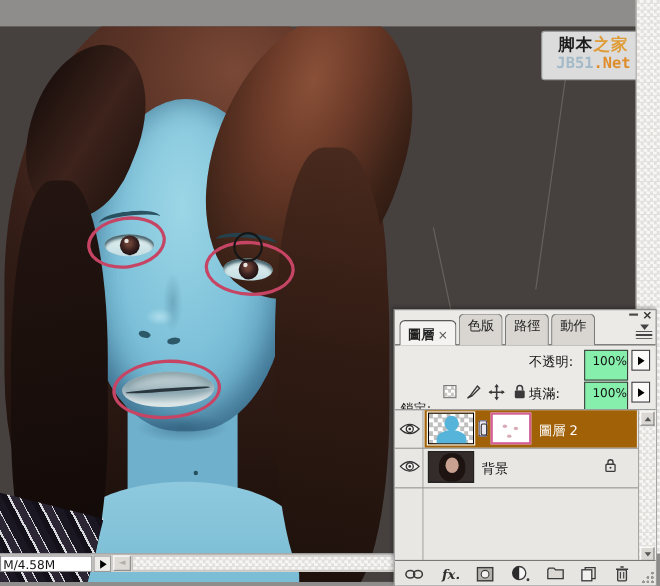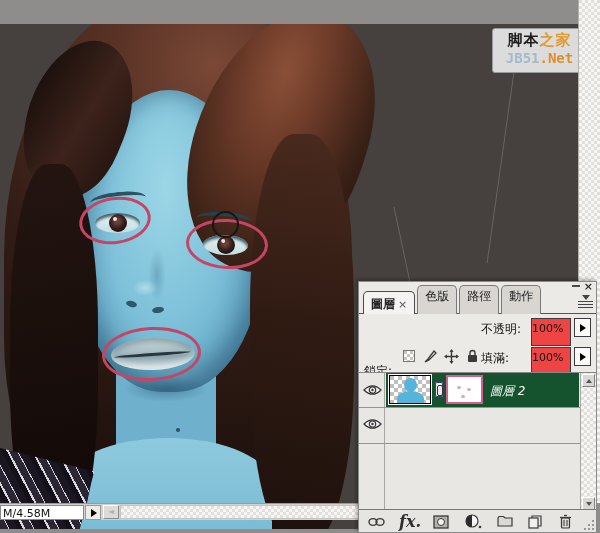--- a/index.html
+++ b/index.html
@@ -118,59 +118,59 @@
   .panel-menu .tri-down { margin:0 auto; border-top-color:#444; }
   .panel-menu .lines { margin-top:1px; height:7px;
     background:repeating-linear-gradient(#444 0 1px, transparent 1px 3px); }
   .p-body { position:absolute; left:0; top:31px; right:0; bottom:0; border-top:1px solid #555; background:#eceae7; }
 
   .mode-select { position:absolute; left:5px; top:36px; width:111px; height:20px; background:#fff; border:1px solid #3c3c3c; }
   .mode-select .val { position:absolute; left:5px; top:2px; font-size:12px; color:#111; }
   .dd-btn { position:absolute; right:1px; top:1px; width:16px; height:16px; background:#d7d4d0;
     border-left:1px solid #888; display:flex; align-items:center; justify-content:center; }
   .fld-label { position:absolute; font-size:12px; color:#111; white-space:nowrap; }
-  .txt-field { position:absolute; width:40px; height:28px; background:#ef4444; border:1px solid #3c3c3c;
-    font-size:11px; color:#111; text-align:left; padding-top:3px; }
+  .txt-field { position:absolute; width:40px; height:28px; background:#86efac; border:1px solid #3c3c3c;
+    font-size:11px; color:#111; text-align:right; padding-top:3px; }
   .arr-btn { position:absolute; width:17px; height:19px; background:#fbfaf9; border:1px solid #3c3c3c;
     display:flex; align-items:center; justify-content:center; }
 
   .lock-icons { position:absolute; left:42px; top:66px; display:flex; gap:5px; }
   .lock-icon { width:16px; height:16px; display:flex; align-items:center; justify-content:center; }
   .transp-sq { width:12px; height:12px; border:1px solid #777;
     background-image:conic-gradient(#fff 25%, #c9c6c2 0 50%, #fff 0 75%, #c9c6c2 0); background-size:6px 6px; }
 
   .p-layers { position:absolute; left:0; top:90px; right:0; height:139px; background:#e9e7e4; border-top:1px solid #888; }
   .eye-col { position:absolute; left:0; top:0; bottom:0; width:26px; border-right:1px solid #a9a6a2; }
   .eye-btn { position:absolute; left:4px; width:19px; height:14px; }
   .v-col { position:absolute; right:0; top:0; bottom:0; width:16px; border-left:1px solid #a9a6a2; }
   .scroll-btn { position:absolute; right:1px; width:13px; height:13px; background:#dbd8d4;
     border:1px solid; border-color:#fff #808080 #808080 #fff; display:flex; align-items:center; justify-content:center; }
   .row-sep { position:absolute; left:0; right:16px; height:1px; background:#97948f; z-index:2; }
 
   .layer-row { position:absolute; left:27px; right:17px; height:34px; }
-  .row-selected { background:#14532d;font-style:italic; }
+  .row-selected { background:#a16207; }
   .l-thumb { position:absolute; left:3px; top:2px; width:42px; height:29px; border:1px solid #000; outline:1px solid #fff; overflow:hidden; }
   .thumb-transp { background-image:conic-gradient(#fff 25%, #bfbfbf 0 50%, #fff 0 75%, #bfbfbf 0); background-size:8px 8px; }
   .blue-head { position:absolute; left:14px; top:2px; width:13px; height:14px; border-radius:50%; background:#56b4da; }
   .blue-body { position:absolute; left:7px; top:15px; width:27px; height:16px; border-radius:50% 50% 0 0; background:#56b4da; }
   .link-badge { position:absolute; left:49px; top:9px; width:8px; height:15px; background:#e9e7ef; border-radius:2px;
     box-shadow:inset 0 0 0 1px #3a3a6a; }
   .link-badge::after { content:""; position:absolute; left:2px; top:3px; width:4px; height:9px; border:1px solid #333; border-radius:2px; }
   .mask-thumb { position:absolute; left:60px; top:2px; width:37px; height:29px; background:#fff; border:2px solid #d45e94; }
   .mask-dot { position:absolute; width:4px; height:3px; border-radius:50%; background:#d9aab6; }
   .layer-name { position:absolute; left:104px; top:10px; font-size:12px; }
   .name-sel { color:#fff; }
   .photo-thumb { position:absolute; left:3px; top:3px; width:42px; height:29px; border:1px solid #222; background:#332c2a; overflow:hidden; }
   .pt-hair { position:absolute; left:9px; top:1px; width:24px; height:26px; border-radius:45%; background:#1d1310; }
   .pt-face { position:absolute; left:15px; top:5px; width:12px; height:14px; border-radius:50%; background:#c9a190; }
   .bg-lock { position:absolute; left:163px; top:9px; }
 
   .p-bottombar { position:absolute; left:0; bottom:0; right:0; height:23px; background:#e7e5e2; border-top:1px solid #777; }
   .bb-icon { position:absolute; top:3px; width:18px; height:17px; display:flex; align-items:center; justify-content:center; }
-  .fx-label { font-size:16px; font-style:italic; font-weight:bold; color:#2e2e2e; font-family:"DejaVu Serif","Liberation Serif",serif; }
+  .fx-label { font-size:12px; font-style:italic; font-weight:bold; color:#2e2e2e; font-family:"DejaVu Serif","Liberation Serif",serif; }
   .grip { position:absolute; right:1px; bottom:1px; width:12px; height:12px;
     background:
       radial-gradient(circle at 10px 2px, #9a9792 1.2px, transparent 1.5px),
       radial-gradient(circle at 6px 6px, #9a9792 1.2px, transparent 1.5px),
       radial-gradient(circle at 10px 6px, #9a9792 1.2px, transparent 1.5px),
       radial-gradient(circle at 2px 10px, #9a9792 1.2px, transparent 1.5px),
       radial-gradient(circle at 6px 10px, #9a9792 1.2px, transparent 1.5px),
       radial-gradient(circle at 10px 10px, #9a9792 1.2px, transparent 1.5px); }
   svg { display:block; }
 </style>
@@ -310,20 +310,34 @@
         </div>
         <div class="link-badge"></div>
         <div class="mask-thumb">
           <div class="mask-dot" style="left:9px; top:9px;"></div>
           <div class="mask-dot" style="left:19px; top:11px;"></div>
           <div class="mask-dot" style="left:13px; top:18px;"></div>
         </div>
         <span class="layer-name name-sel">圖層 2</span>
       </div>
 
+      <div class="layer-row" style="top:34px; height:36px;">
+        <div class="photo-thumb">
+          <div class="pt-hair"></div>
+          <div class="pt-face"></div>
+        </div>
+        <span class="layer-name" style="left:52px; top:11px; color:#111;">背景</span>
+        <div class="bg-lock">
+          <svg width="12" height="14" viewBox="0 0 13 14">
+              <rect x="2" y="6" width="9" height="7" rx="1" fill="none" stroke="#3a3a3a" stroke-width="1.3"></rect>
+              <path d="M4 6 V4 a2.5 2.5 0 0 1 5 0 V6" fill="none" stroke="#3a3a3a" stroke-width="1.3"></path>
+              <circle cx="6.5" cy="9.5" r="1" fill="#3a3a3a"></circle>
+            </svg>
+        </div>
+      </div>
       <div class="row-sep" style="top:34px;"></div>
       <div class="row-sep" style="top:70px;"></div>
 
       <div class="v-col checker">
         <div class="scroll-btn" style="top:1px;">
             <div class="tri-up-s"></div>
           </div>
         <div class="scroll-btn" style="bottom:1px;">
             <div class="tri-down-s"></div>
           </div>

